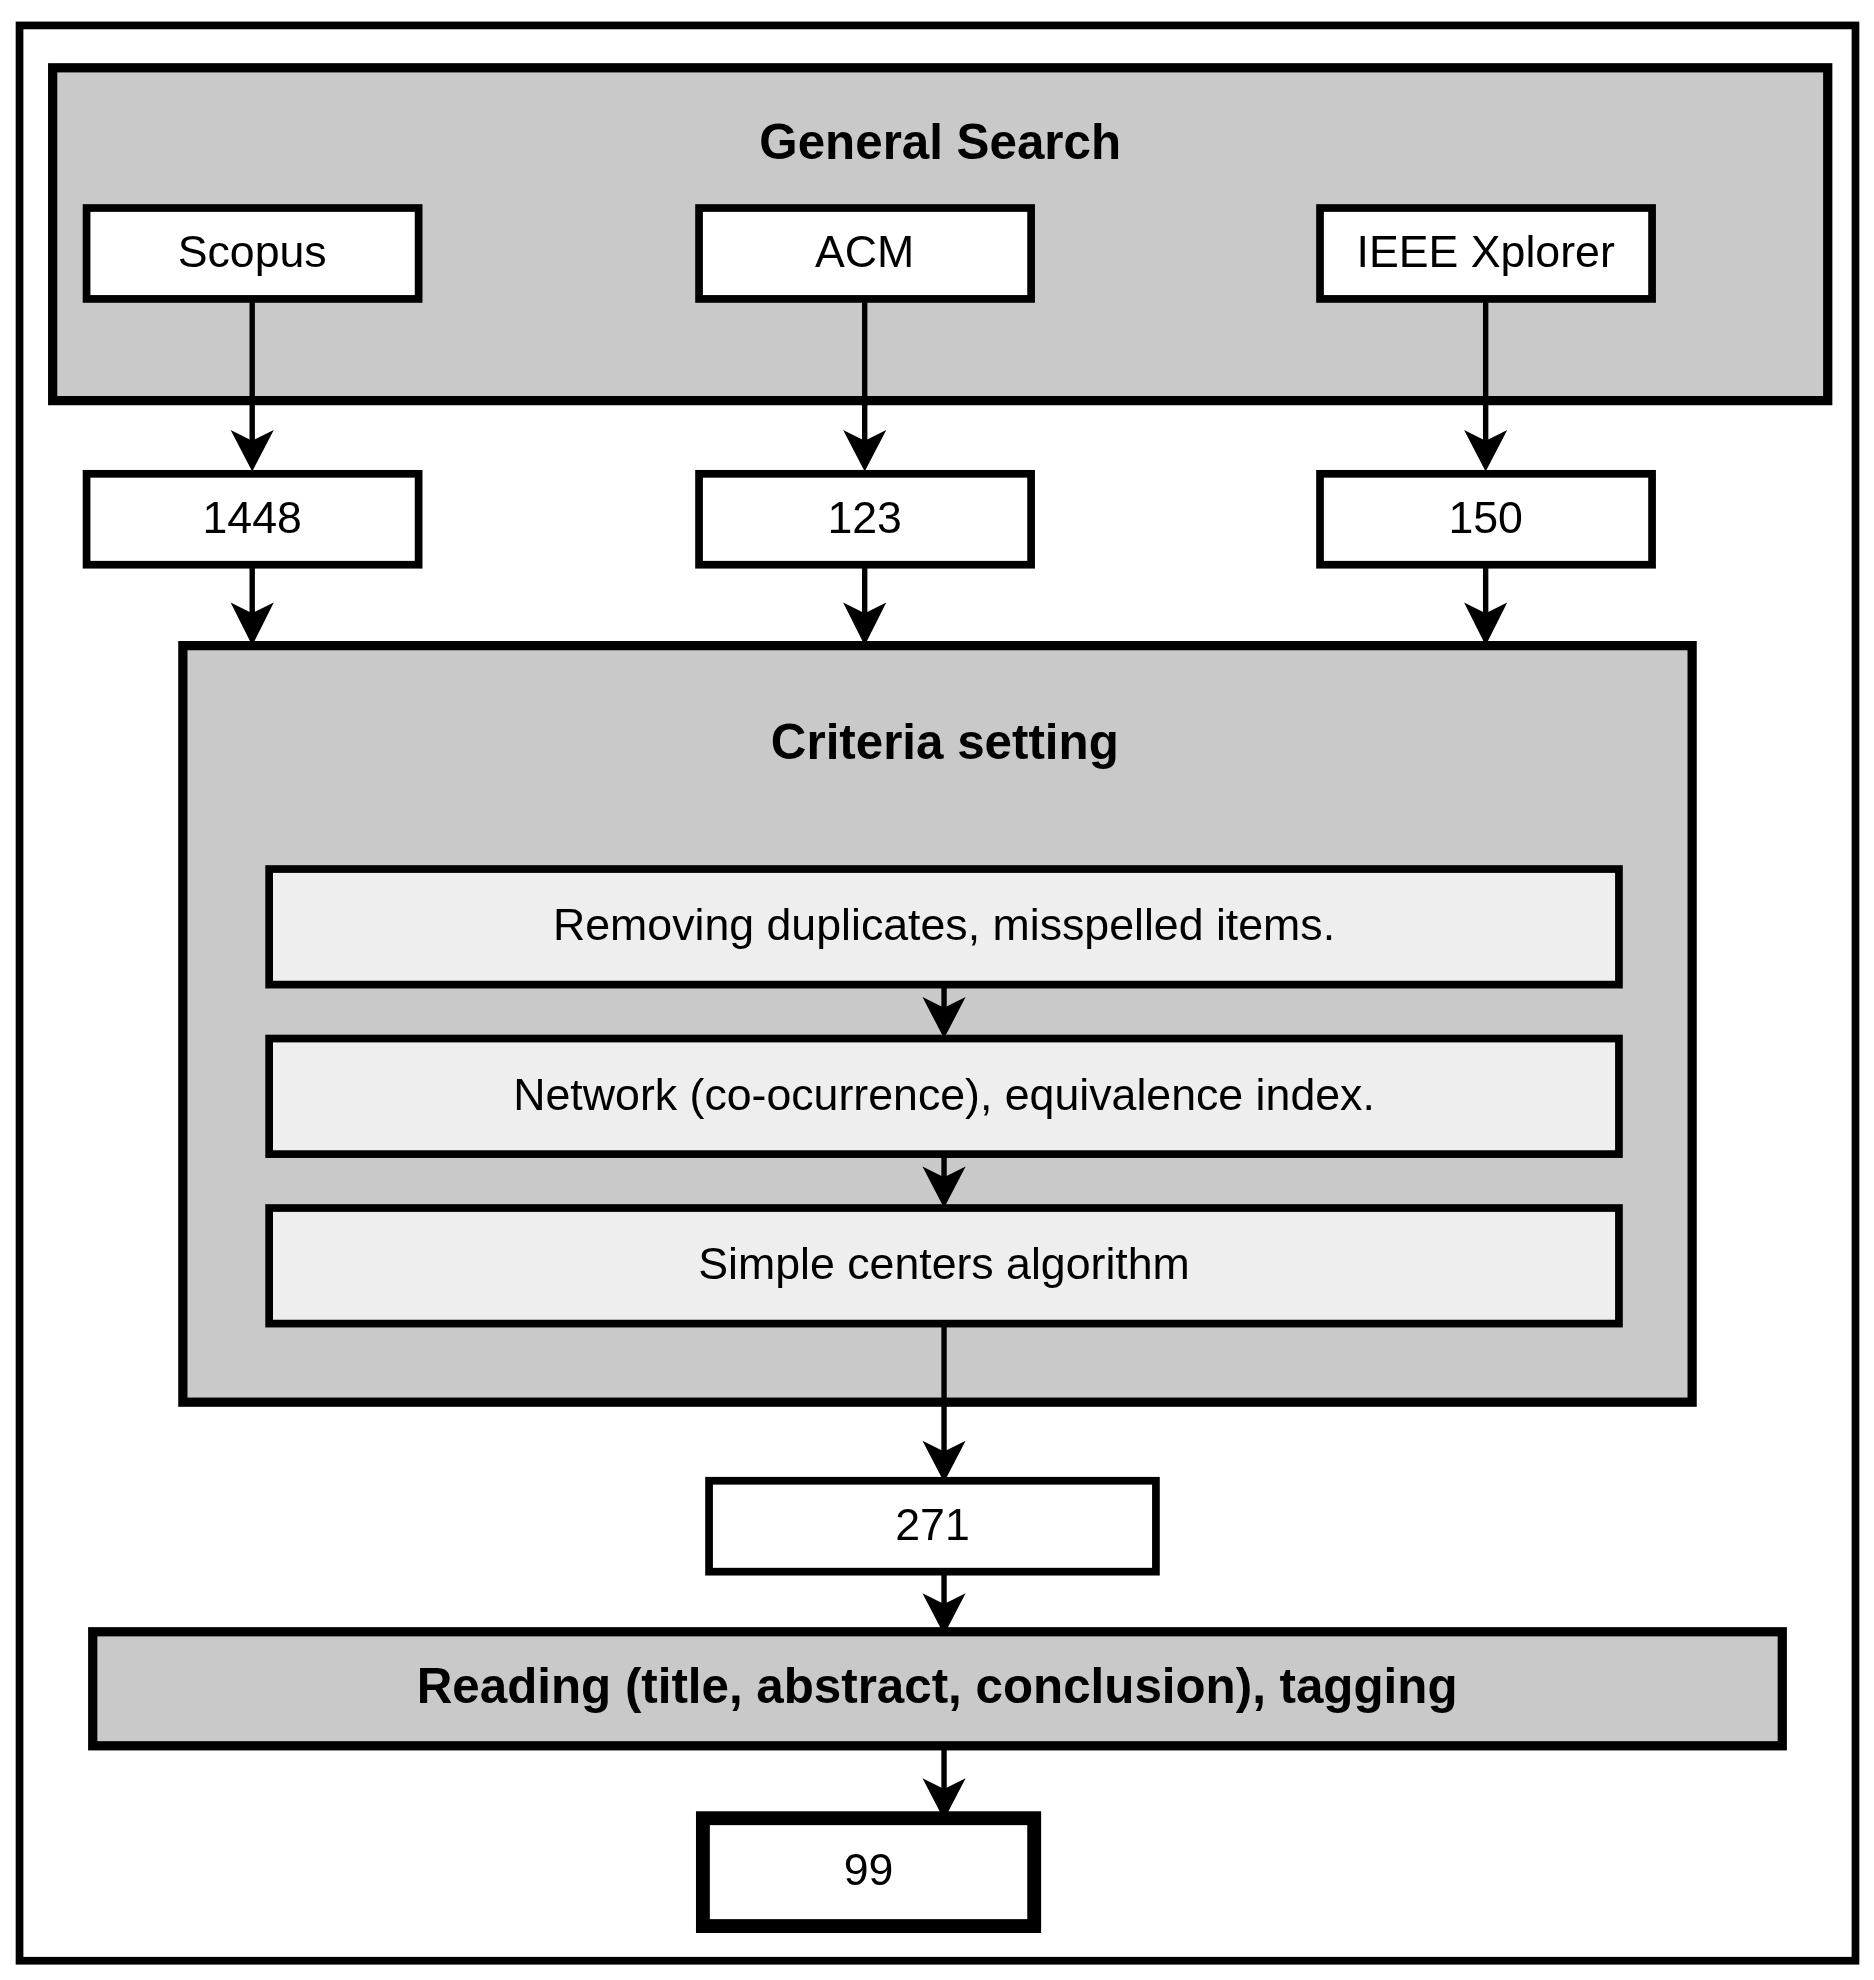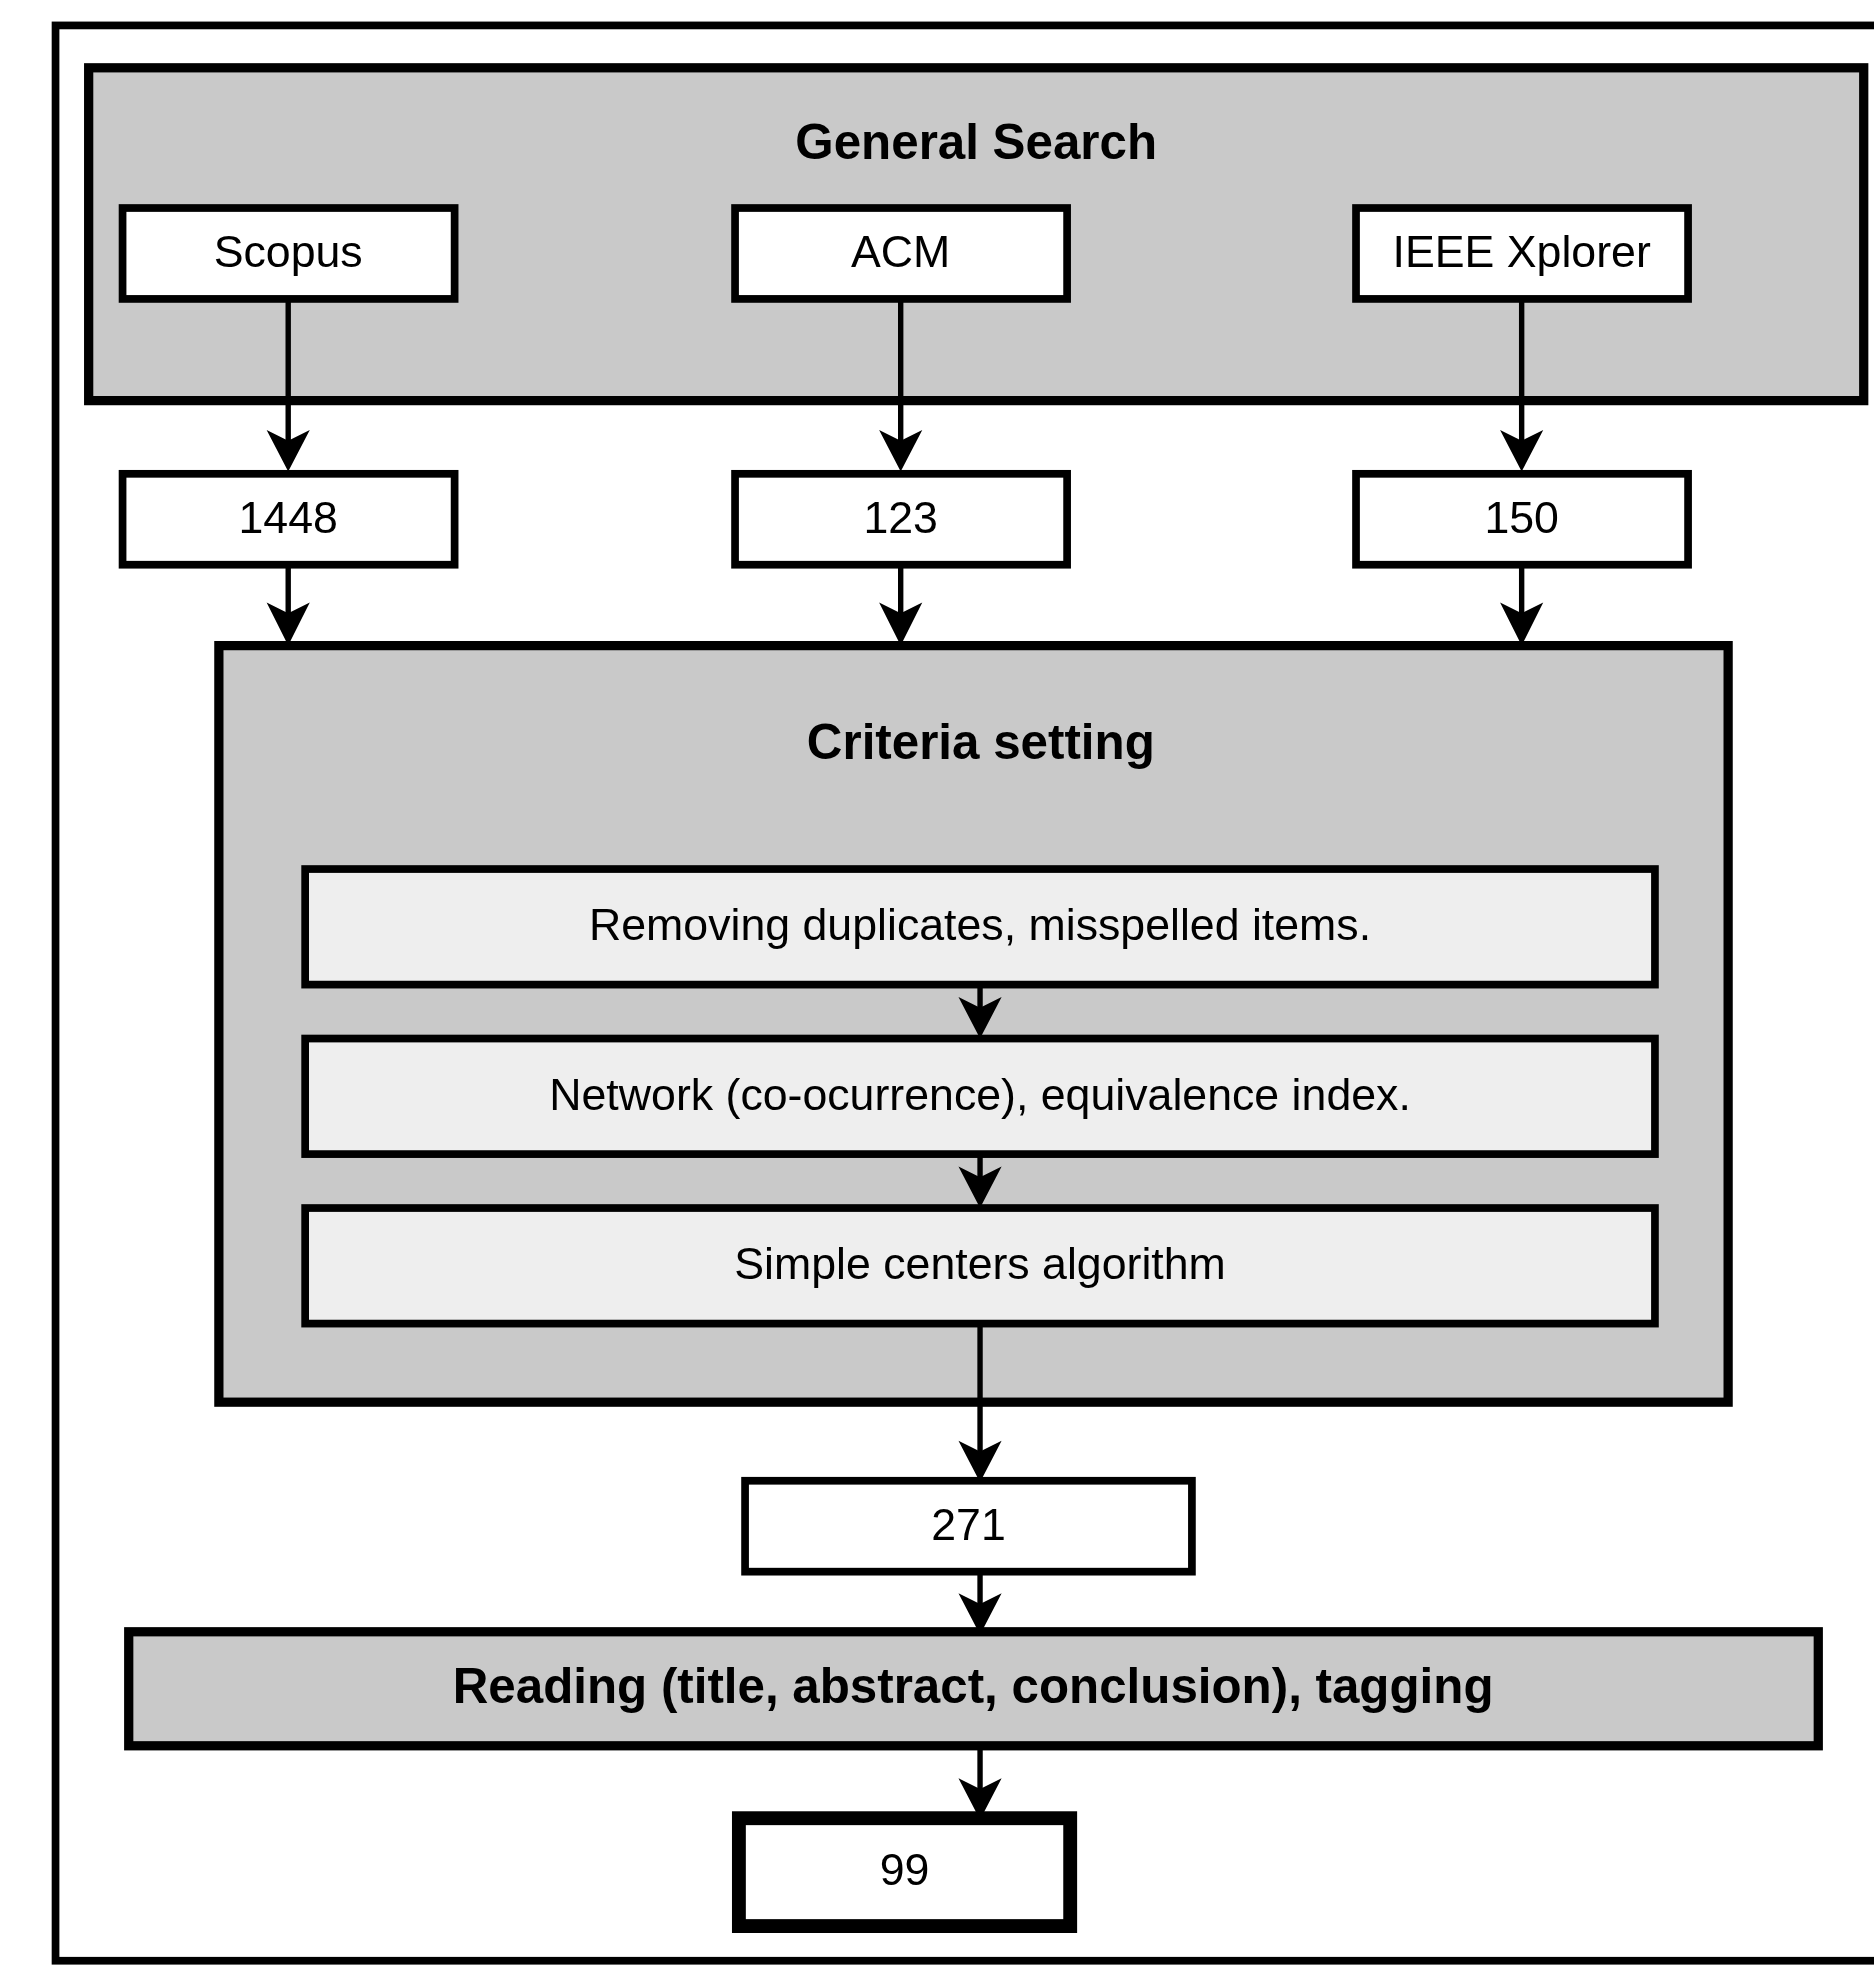--- a/index.html
+++ b/index.html
@@ -11,21 +11,20 @@
     width: 1875px;
     height: 1980px;
     font-family: "Liberation Sans", sans-serif;
     overflow: hidden;
   }
   #flow-root {
     position: relative;
     width: 1629px;
     height: 1980px;
     background: #ffffff;
-    padding-left: 36px;
   }
   svg.flow-svg {
     display: block;
     width: 1875px;
     height: 1980px;
   }
   .lbl {
     font-family: "Liberation Sans", sans-serif;
     fill: #000000;
     text-anchor: middle;

